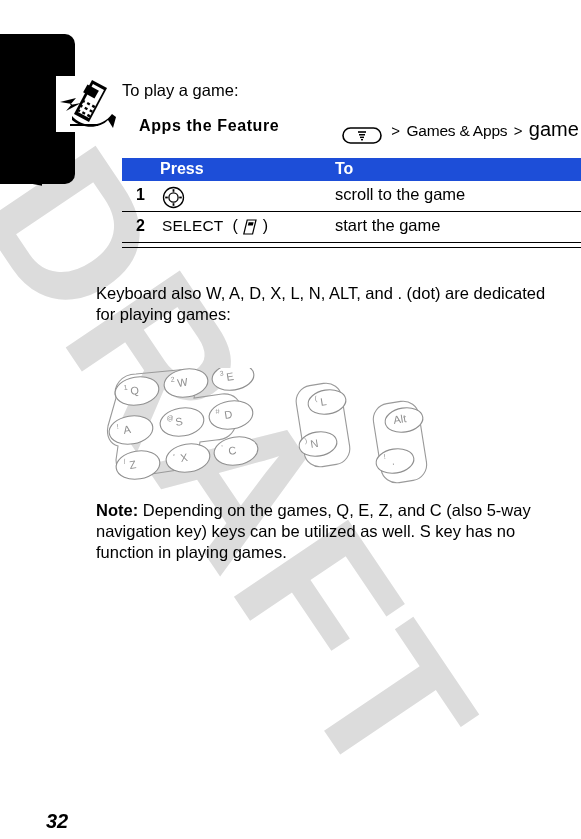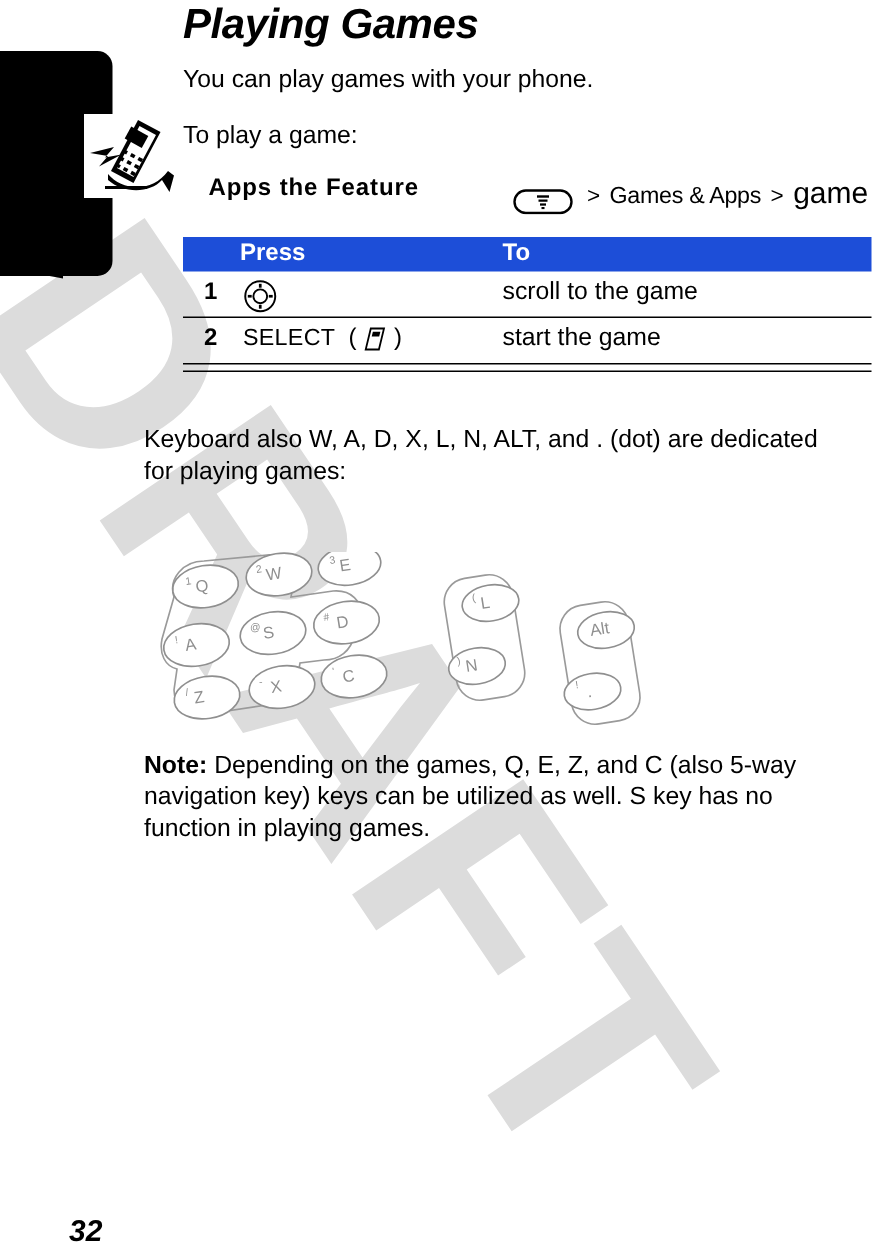--- a/index.html
+++ b/index.html
@@ -266,23 +266,21 @@
 </div>
 
 <div id="left-tab"></div>
 
 <div id="sidebar-label">Highlight Features</div>
 
 <div id="page-number">32</div>
 
 <div id="content">
 
-  <div id="page-title">Playing Games</div>
-
-  <div class="body-par" id="par-intro">You can play games with your phone.</div>
+
   <div class="body-par" id="par-toplay">To play a game:</div>
 
   <div id="ftf-icon">
     <svg width="66" height="56" viewBox="0 0 66 56" class="inline-svg">
       <g fill="#000000">
 
         <path d="M4 26 L20 22 L14 29 L25 27 L10 35 L16 28 Z"></path>
 
         <path d="M36 4 L51 12 L33 46 L18 38 Z" fill="#000000"></path>
         <path d="M37 8 L48 14 L33 42 L22 36 Z" fill="#ffffff"></path>

